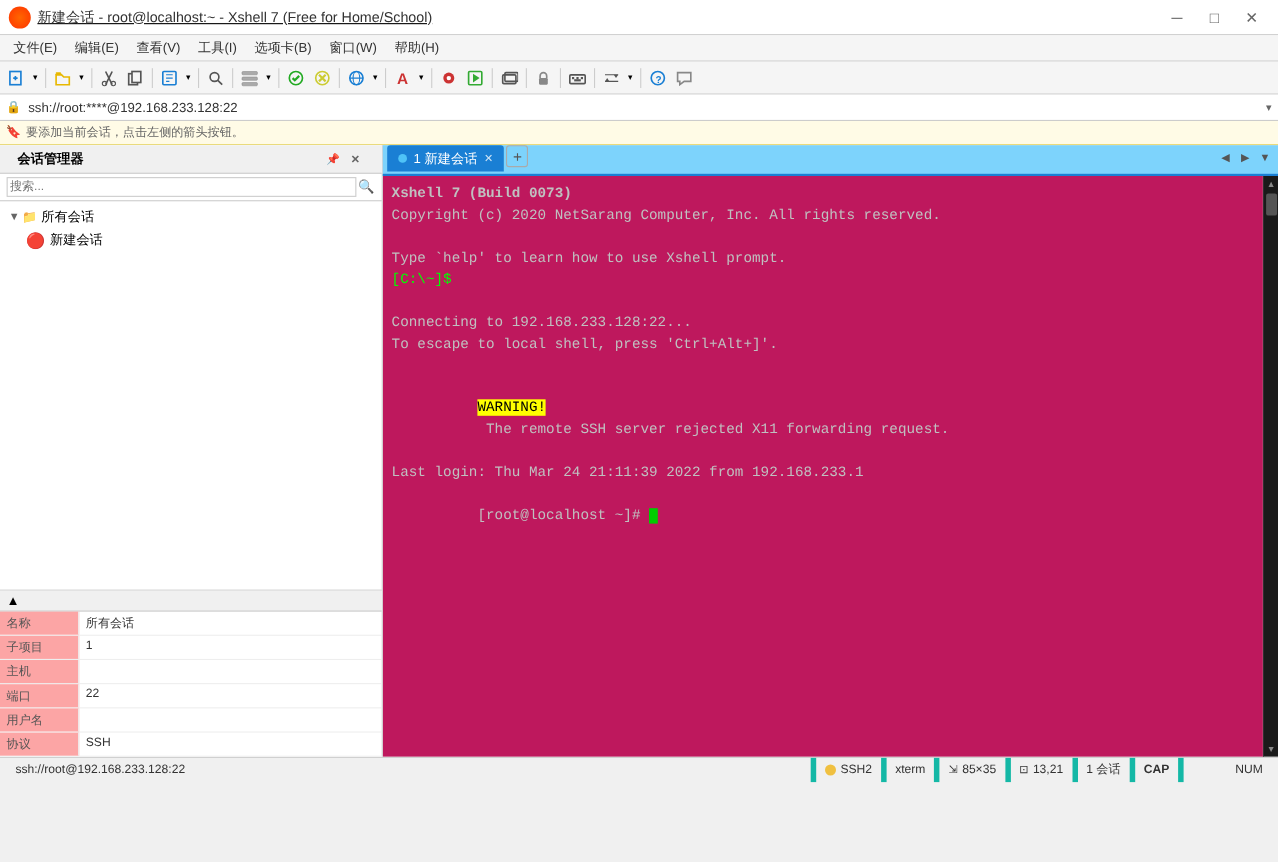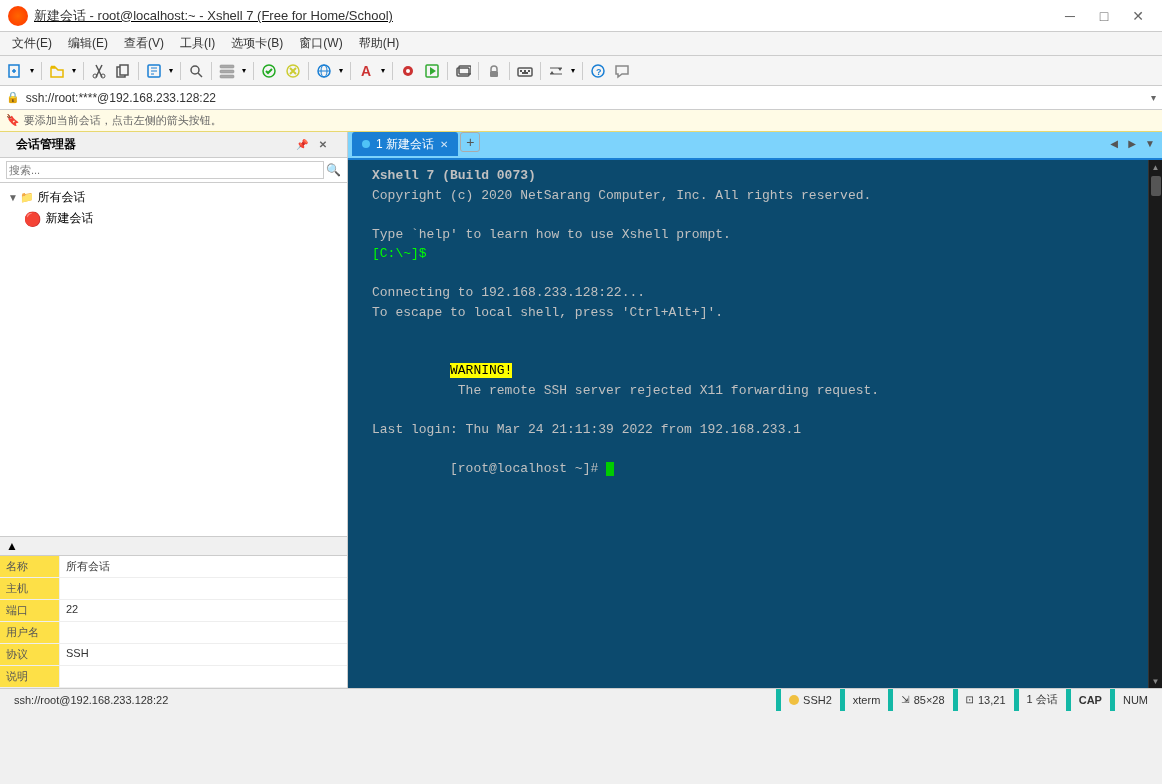--- a/index.html
+++ b/index.html
@@ -76,21 +76,21 @@
     .tree-icon { margin-right: 4px; font-size: 11px; }
     .folder-icon { color: #e8b800; }
     .session-icon { color: #ff4444; font-size: 14px; }
     .tree-expand { color: #666; font-size: 10px; margin-right: 2px; }
     .tree-indent { padding-left: 16px; }
 
     
     #session-info { border-top: 1px solid #ccc; }
     #session-info-header { display: flex; align-items: center; justify-content: space-between; padding: 2px 6px; background: #f0f0f0; border-bottom: 1px solid #ccc; }
     .info-row { display: flex; border-bottom: 1px solid #eee; }
-    .info-label { width: 60px; padding: 3px 6px; background: #fde047; color: #555; border-right: 1px solid #eee; font-size: 11px; }
+    .info-label { width: 72px; padding: 3px 6px; background: #fca5a5; color: #555; border-right: 1px solid #eee; font-size: 11px; }
     .info-value { flex: 1; padding: 3px 6px; font-size: 11px; color: #333; }
 
     
     #tab-bar {
       display: flex; height: 28px;
       background: #7dd3fc; border-bottom: 2px solid #1a7fd4;
       padding: 0 4px;
     }
     .tab {
       display: flex; align-items: center; padding: 0 10px; height: 24px;
@@ -99,44 +99,44 @@
       margin-right: 2px; gap: 6px;
     }
     .tab-dot { width: 8px; height: 8px; background: #4fc3f7; border-radius: 50%; }
     .tab-close { font-size: 10px; cursor: pointer; opacity: 0.8; }
     .tab-add { width: 20px; height: 20px; display: flex; align-items: center; justify-content: center; cursor: pointer; background: transparent; border: 1px solid #aaa; border-radius: 3px; font-size: 14px; color: #555; }
     #tab-nav-right { margin-left: auto; display: flex; gap: 2px; }
     .tab-nav-btn { width: 16px; height: 22px; display: flex; align-items: center; justify-content: center; cursor: pointer; font-size: 10px; color: #555; }
 
     
     #terminal {
-      flex: 1; background: #0c4a6e; color: #c0c0c0;
+      flex: 1; background: #be185d; color: #c0c0c0;
       font-family: 'Courier New', Courier, monospace; font-size: 13px;
-      padding: 6px 24px; overflow-y: auto; position: relative;
+      padding: 6px 8px; overflow-y: auto; position: relative;
     }
     .term-line { line-height: 1.5; white-space: pre; }
     .term-green { color: #00ff00; }
     .term-yellow-bg { background: #ffff00; color: #000; }
     .term-cursor { display: inline-block; width: 8px; height: 14px; background: #00cc00; vertical-align: text-bottom; }
 
     
     #terminal-scroll { width: 14px; background: #1a1a1a; border-left: 1px solid #333; display: flex; flex-direction: column; align-items: center; }
     #scroll-up { width: 14px; height: 14px; display: flex; align-items: center; justify-content: center; font-size: 8px; color: #888; cursor: pointer; }
     #scroll-thumb { width: 10px; height: 20px; background: #555; border-radius: 2px; margin: 2px auto; }
     #scroll-down { width: 14px; height: 14px; display: flex; align-items: center; justify-content: center; font-size: 8px; color: #888; cursor: pointer; margin-top: auto; }
 
     
     #status-bar {
       display: flex; align-items: center; height: 22px;
       background: #f0f0f0; border-top: 1px solid #ccc;
       font-size: 11px; color: #333; padding: 0 6px;
     }
     #status-left { flex: 1; }
     .status-seg { padding: 0 8px; border-right: 5px solid #14b8a6; height: 22px; display: flex; align-items: center; gap: 4px; }
-    .status-seg:last-child { border-right: none; }
+    .status-seg:last-child { border-right: none; margin-left: 39px; }
     .status-dot { width: 10px; height: 10px; background: #f0c040; border-radius: 50%; }
     .status-cap { font-weight: bold; }
   </style>
 </head>
 <body>
 
 <div id="title-bar">
   <div id="title-left">
     <div id="title-icon"></div>
     <span id="title-text">新建会话 - root@localhost:~ - Xshell 7 (Free for Home/School)</span>
@@ -373,38 +373,38 @@
     <div id="session-info">
       <div id="session-info-header">
         <span>▲</span>
       </div>
       <div id="session-info-rows">
       <div class="info-row">
             <span class="info-label">名称</span>
             <span class="info-value">所有会话</span>
           </div>
           <div class="info-row">
+            <span class="info-label">子项目</span>
+            <span class="info-value">1</span>
+          </div>
+          <div class="info-row">
             <span class="info-label">主机</span>
             <span class="info-value"></span>
           </div>
           <div class="info-row">
             <span class="info-label">端口</span>
             <span class="info-value">22</span>
           </div>
           <div class="info-row">
             <span class="info-label">用户名</span>
             <span class="info-value"></span>
           </div>
           <div class="info-row">
             <span class="info-label">协议</span>
             <span class="info-value">SSH</span>
-          </div>
-          <div class="info-row">
-            <span class="info-label">说明</span>
-            <span class="info-value"></span>
           </div>
         </div>
     </div>
   </div>
 
   <div id="main-wrapper" style="display:flex; flex-direction:column; flex:1;">
 
     <div id="tab-bar">
       <div class="tab">
         <span class="tab-dot"></span>
@@ -455,21 +455,21 @@
   </div>
   <div class="status-seg">
     <span class="status-dot"></span>
     <span>SSH2</span>
   </div>
   <div class="status-seg">
     <span>xterm</span>
   </div>
   <div class="status-seg">
     <span style="font-size:10px;">⇲</span>
-    <span>85×28</span>
+    <span>85×35</span>
   </div>
   <div class="status-seg">
     <span style="font-size:10px;">⊡</span>
     <span>13,21</span>
   </div>
   <div class="status-seg">
     <span>1 会话</span>
   </div>
   <div class="status-seg">
     <span class="status-cap">CAP</span>

